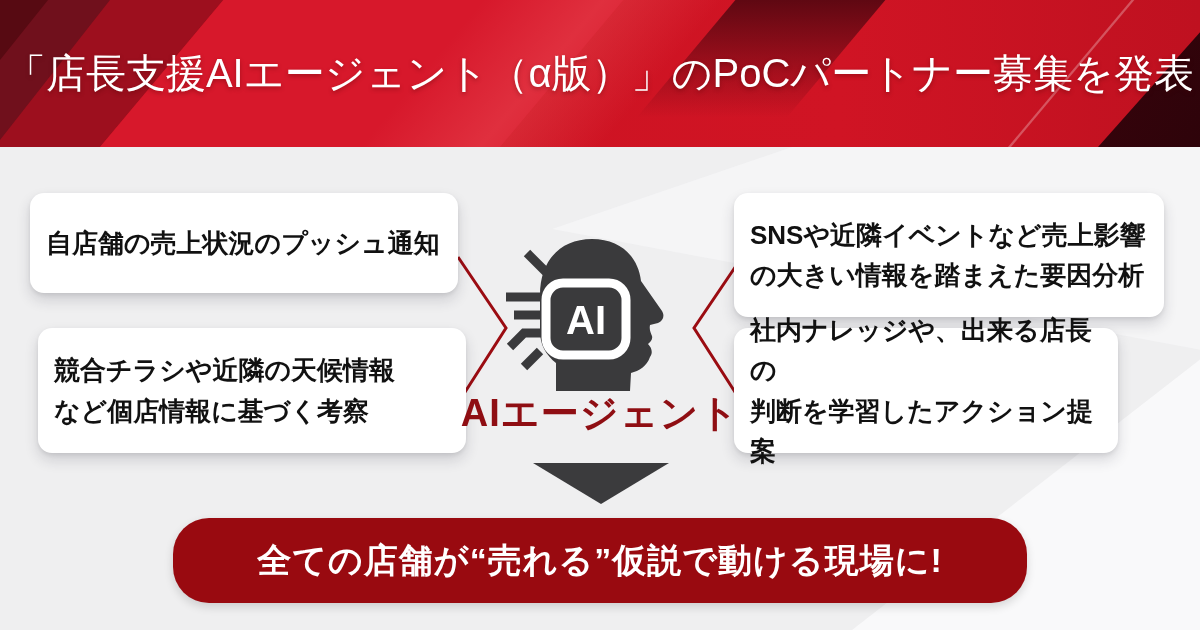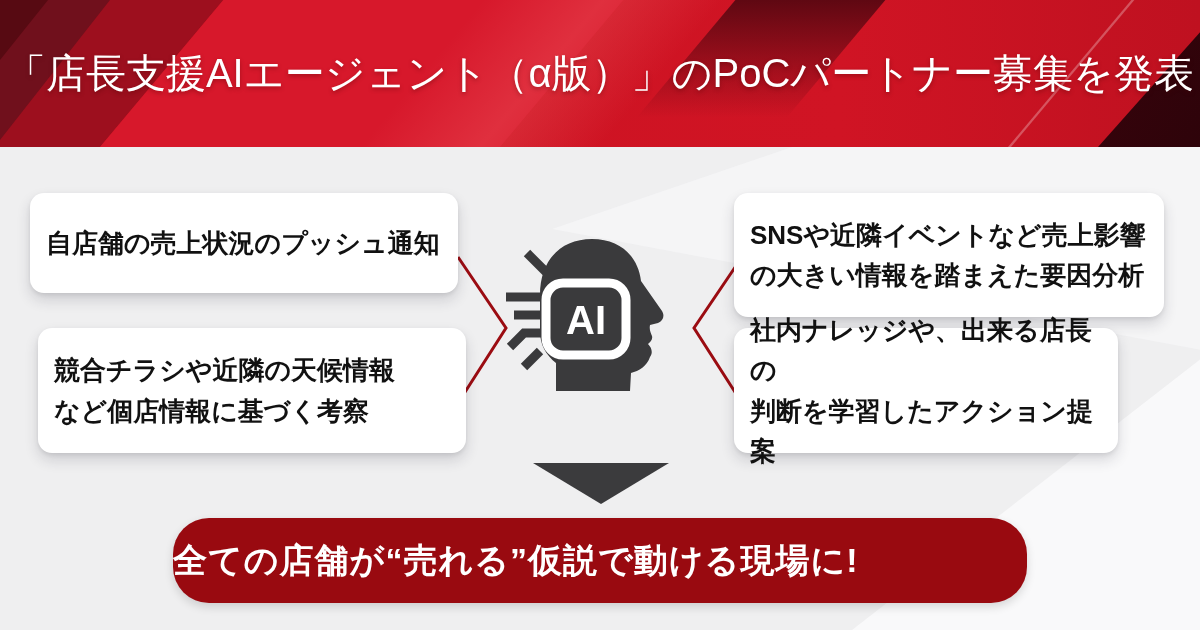--- a/index.html
+++ b/index.html
@@ -52,21 +52,21 @@
   .box-4{left:734px;top:181px;width:384px;height:125px;}
 
   .ai-head{position:absolute;left:500px;top:92px;}
   .center-label{position:absolute;left:0;top:247px;width:100%;text-align:center;
     font-size:38px;font-weight:800;color:#8f0e13;line-height:1;letter-spacing:1px;}
 
   .down-arrow{position:absolute;left:533px;top:316px;}
 
   .banner{position:absolute;left:173px;top:371px;width:854px;height:85px;
     border-radius:36px;background:#990a10;
-    display:flex;align-items:center;
+    display:flex;align-items:center;justify-content:center;
     box-shadow:0 4px 10px rgba(0,0,0,.14);}
   .banner p{margin:0;font-size:34px;font-weight:800;color:#ffffff;letter-spacing:1px;}
 </style>
 </head>
 <body>
 
 <div class="card">
 
   <header class="hero">
     <div class="stripe stripe-dark-left"></div>
@@ -126,20 +126,21 @@
         <path d="M46 33 L27 14"></path>
         <path d="M42 58 L6 58"></path>
         <path d="M42 76 L14 76"></path>
         <path d="M42 94 L24 94 L10 108"></path>
         <path d="M40 112 L24 128"></path>
       </g>
       <rect x="46" y="44" width="80" height="72" rx="17" fill="none" stroke="#ffffff" stroke-width="9"></rect>
       <text x="86" y="95" text-anchor="middle" font-size="40" font-weight="bold" fill="#ffffff" font-family="Liberation Sans, DejaVu Sans, sans-serif">AI</text>
     </svg>
 
+    <div class="center-label">AIエージェント</div>
 
     <svg class="down-arrow" width="136" height="41" viewBox="0 0 136 41">
       <polygon points="0,0 136,0 68,41" fill="#3b3b3d"></polygon>
     </svg>
 
     <div class="banner">
       <p>全ての店舗が“売れる”仮説で動ける現場に!</p>
     </div>
   </main>
 </div>

